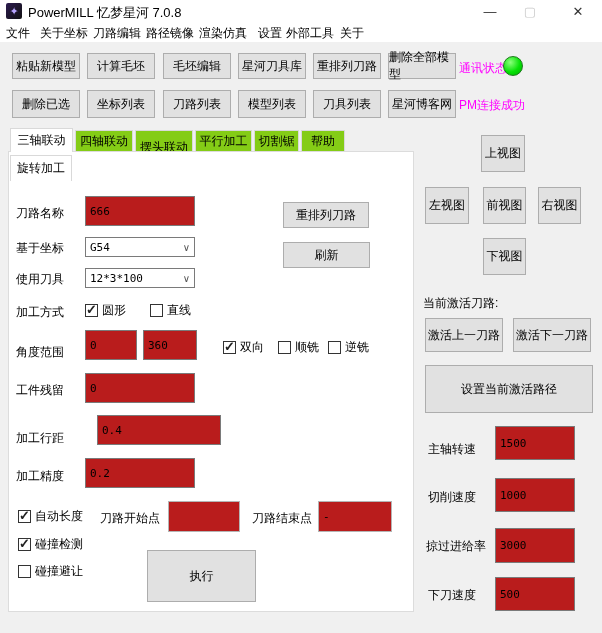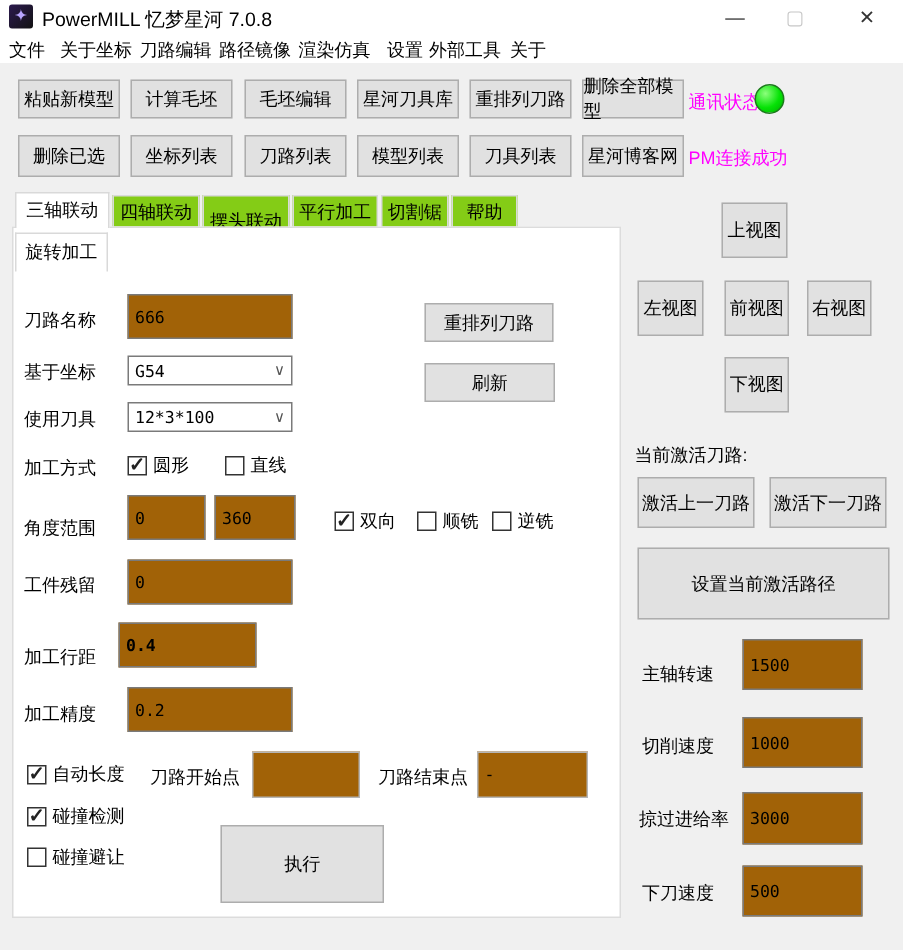--- a/index.html
+++ b/index.html
@@ -27,21 +27,21 @@
   .status-ball{width:20px;height:20px;border-radius:50%;
     background:radial-gradient(circle at 35% 30%,#8cff7c,#06e206 55%,#00b400 95%);
     border:1px solid #1c7a1c;box-sizing:border-box;}
   
   .tab{box-sizing:border-box;border:1px solid #d9d9d9;background:#84cc16;
     display:flex;align-items:center;justify-content:center;font-size:12px;}
   .tab.active{background:#ffffff;border-bottom:none;z-index:3;}
   .tabpage{left:8px;top:151px;width:406px;height:461px;background:#ffffff;border:1px solid #dcdcdc;box-sizing:border-box;z-index:1;}
   
   .lbl{font-size:12px;white-space:nowrap;z-index:2;}
-  .tinput{background:#a16207;border:1px solid #7a7a7a;box-sizing:border-box;
+  .tinput{background:#b91c1c;border:1px solid #7a7a7a;box-sizing:border-box;
     font-family:"DejaVu Sans Mono", monospace;font-size:11px;padding:0 4px;z-index:2;color:#000;}
   input.tinput{outline:none;}
   .tinput.lightb{border-color:#b5b5b5;}
   .combo{background:#fff;border:1px solid #7a7a7a;box-sizing:border-box;display:flex;align-items:center;
     font-family:"DejaVu Sans Mono", monospace;font-size:11px;padding:0 4px;z-index:2;justify-content:space-between;}
   .combo .chev{color:#555;font-size:10px;font-family:"Liberation Sans",sans-serif;}
   .cbrow{display:flex;align-items:center;gap:4px;z-index:2;}
   .cb{width:13px;height:13px;background:#fff;border:1px solid #333;box-sizing:border-box;position:relative;flex:0 0 auto;}
   .cb .mark{display:none;position:absolute;left:0px;top:-3px;font-size:13px;color:#222;font-weight:bold;}
   .cb.checked .mark{display:block;}
@@ -138,21 +138,21 @@
 </div>
 <div class="abs cbrow" style="left:328px;top:339px;">
   <span class="cb"></span>
   <span class="lbl">逆铣</span>
 </div>
 
 <div class="abs lbl" style="left:16px;top:382px;">工件残留</div>
 <input class="abs tinput" style="left: 85px; top: 373px; width: 110px; height: 30px;" value="0">
 
 <div class="abs lbl" style="left:16px;top:430px;">加工行距</div>
-<input class="abs tinput" style="left: 79px; top: 415px; width: 92px; height: 30px; font-weight: bold;" value="0.4">
+<input class="abs tinput" style="left: 97px; top: 415px; width: 124px; height: 30px;" value="0.4">
 
 <div class="abs lbl" style="left:16px;top:468px;">加工精度</div>
 <input class="abs tinput" style="left: 85px; top: 458px; width: 110px; height: 30px;" value="0.2">
 
 <div class="abs cbrow" style="left:18px;top:508px;">
   <span class="cb checked">
       <span class="mark">✓</span>
     </span>
   <span class="lbl">自动长度</span>
 </div>

